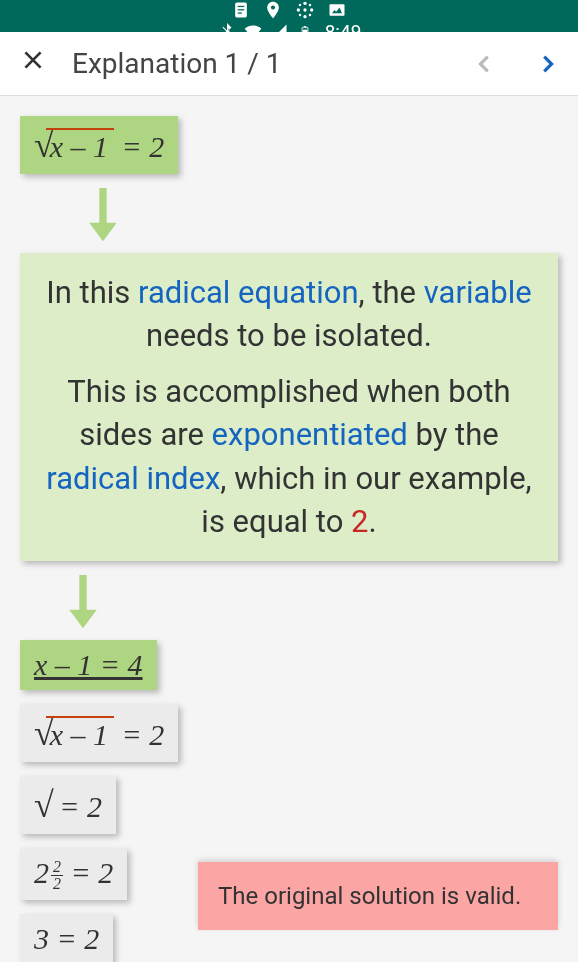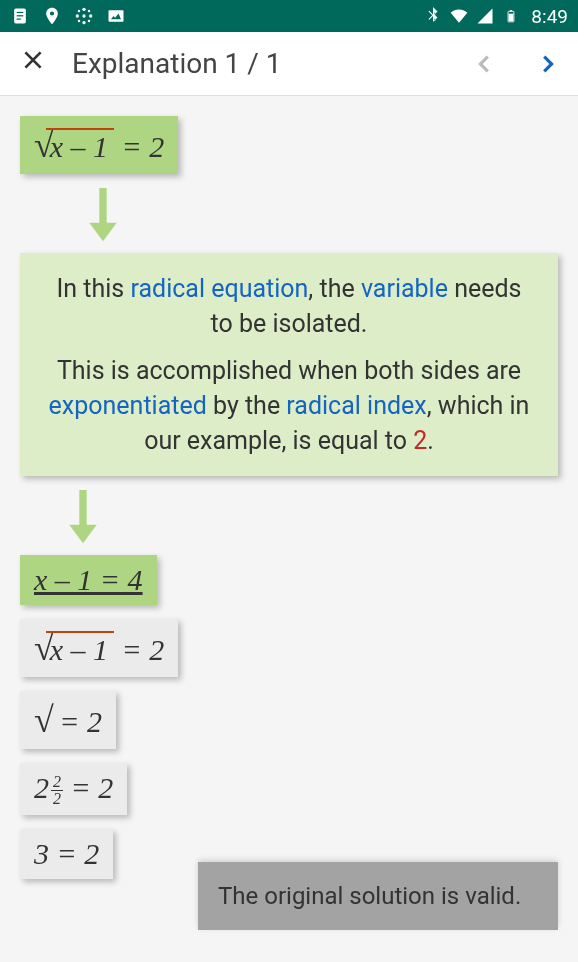--- a/index.html
+++ b/index.html
@@ -1,53 +1,53 @@
 <!DOCTYPE html>
 <html><head>
 <meta charset="utf-8">
 <style>
 * { margin: 0; padding: 0; box-sizing: border-box; }
 body { width: 578px; height: 962px; font-family: -apple-system, Roboto, sans-serif; background: #f5f5f5; overflow: hidden; }
 
-.status-bar { background: #00695c; height: 32px; display: flex; align-items: center; justify-content: space-between; padding: 0 10px; color: white; font-size: 18px; }
+.status-bar { background: #00695c; height: 32px; display: flex; align-items: center; justify-content: space-between; padding: 0 10px; color: white; font-size: 18px; flex-direction: column; }
 .status-left { display: flex; gap: 12px; align-items: center; }
 .status-right { display: flex; gap: 6px; align-items: center; }
 .status-icon { width: 20px; height: 20px; display: flex; align-items: center; justify-content: center; }
 
 .header { background: white; height: 64px; display: flex; align-items: center; padding: 0 20px; border-bottom: 1px solid #ddd; box-shadow: 0 2px 4px rgba(0,0,0,0.1); }
 .header-close { font-size: 28px; margin-right: 26px; cursor: pointer; }
 .header-title { font-size: 28px; color: #444; flex: 1; }
 .nav-prev { font-size: 32px; color: #aaa; margin-right: 40px; cursor: pointer; font-weight: bold; }
 .nav-next { font-size: 32px; color: #1565c0; cursor: pointer; font-weight: bold; }
 
 .content { padding: 20px; background: #f5f5f5; }
 
 .eq-box { display: inline-block; padding: 8px 14px; margin-bottom: 14px; font-size: 30px; font-family: Georgia, serif; font-style: italic; box-shadow: 3px 3px 6px rgba(0,0,0,0.25); background: #ebebeb; color: #333; }
 .eq-box.hl { background: #aed581; }
 .eq-box.hl2 { background: #aed581; text-decoration: underline; }
 
 .arrow-down { width: 30px; margin-left: 68px; margin-bottom: 10px; }
 .arrow-down svg { display: block; }
 .arrow-down2 { margin-left: 48px; }
 
-.explain-box { background: #dcedc8; padding: 18px 24px; margin-bottom: 14px; box-shadow: 3px 3px 6px rgba(0,0,0,0.25); font-size: 25px; text-align: center; color: #333; line-height: 1.4; }
+.explain-box { background: #dcedc8; padding: 18px 24px; margin-bottom: 14px; box-shadow: 3px 3px 6px rgba(0,0,0,0.25); font-size: 31px; text-align: center; color: #333; line-height: 1.4; }
 .explain-box p { margin-bottom: 12px; }
 .explain-box p:last-child { margin-bottom: 0; }
 .term { color: #1565c0; }
 .num-hl { color: #c62828; }
 
 .sqrt { position: relative; display: inline-flex; align-items: baseline; }
 .sqrt-sym { font-size: 36px; font-style: normal; margin-right: -2px; }
 .sqrt-arg { border-top: 2px solid #c2410c; padding: 0 6px 0 4px; margin-left: -6px; }
 
 .frac { display: inline-flex; flex-direction: column; align-items: center; font-size: 16px; vertical-align: super; margin-left: 2px; line-height: 1; }
 .frac-top { border-bottom: 1.5px solid #333; padding: 0 2px; }
 .frac-bot { padding: 0 2px; }
 
-.note-box { position: absolute; background: #a3a3a3; padding: 20px; font-size: 24px; color: #333; box-shadow: 0 -2px 6px rgba(0,0,0,0.15); width: 360px; left: 198px; top: 862px; }
+.note-box { position: absolute; background: #fca5a5; padding: 20px; font-size: 24px; color: #333; box-shadow: 0 -2px 6px rgba(0,0,0,0.15); width: 360px; left: 198px; top: 862px; }
 </style>
 </head>
 <body>
 
 <div class="status-bar">
   <div class="status-left">
     <span class="status-icon">
       <svg viewBox="0 0 24 24" width="20" height="20" fill="white">
           <rect x="5" y="3" width="14" height="18" rx="2"></rect>
           <rect x="8" y="7" width="8" height="1.5" fill="#00695c"></rect>

